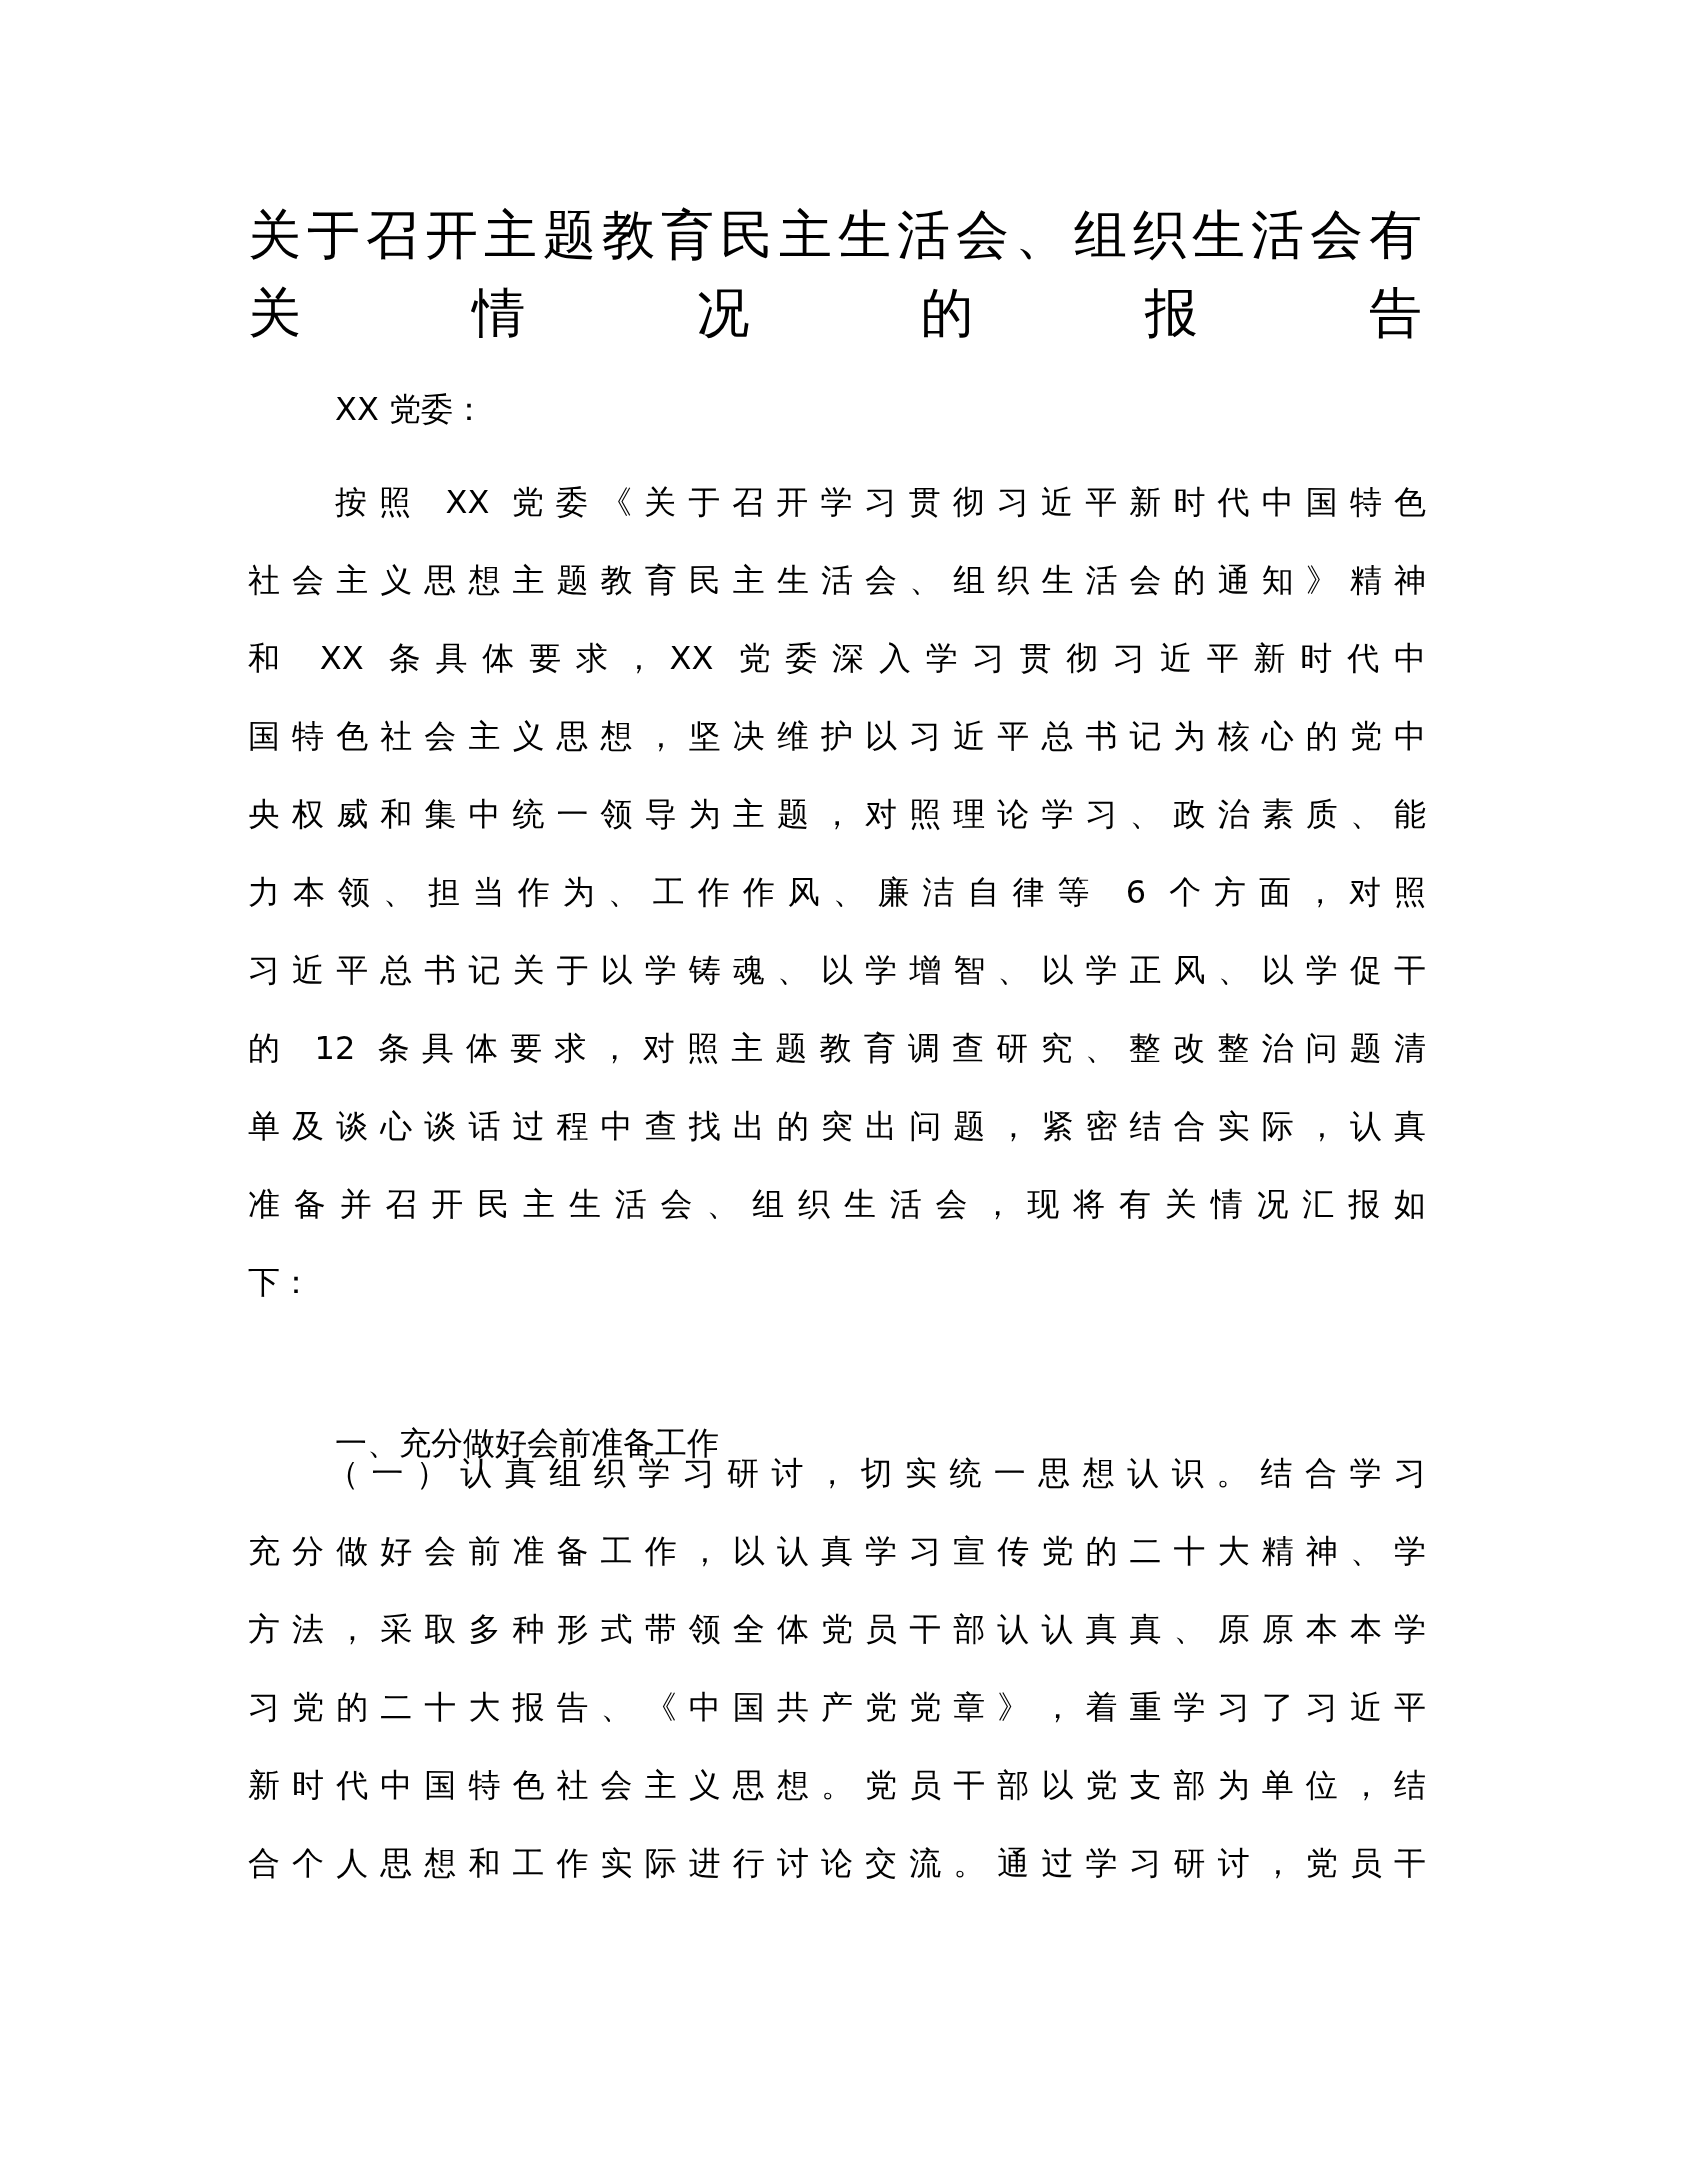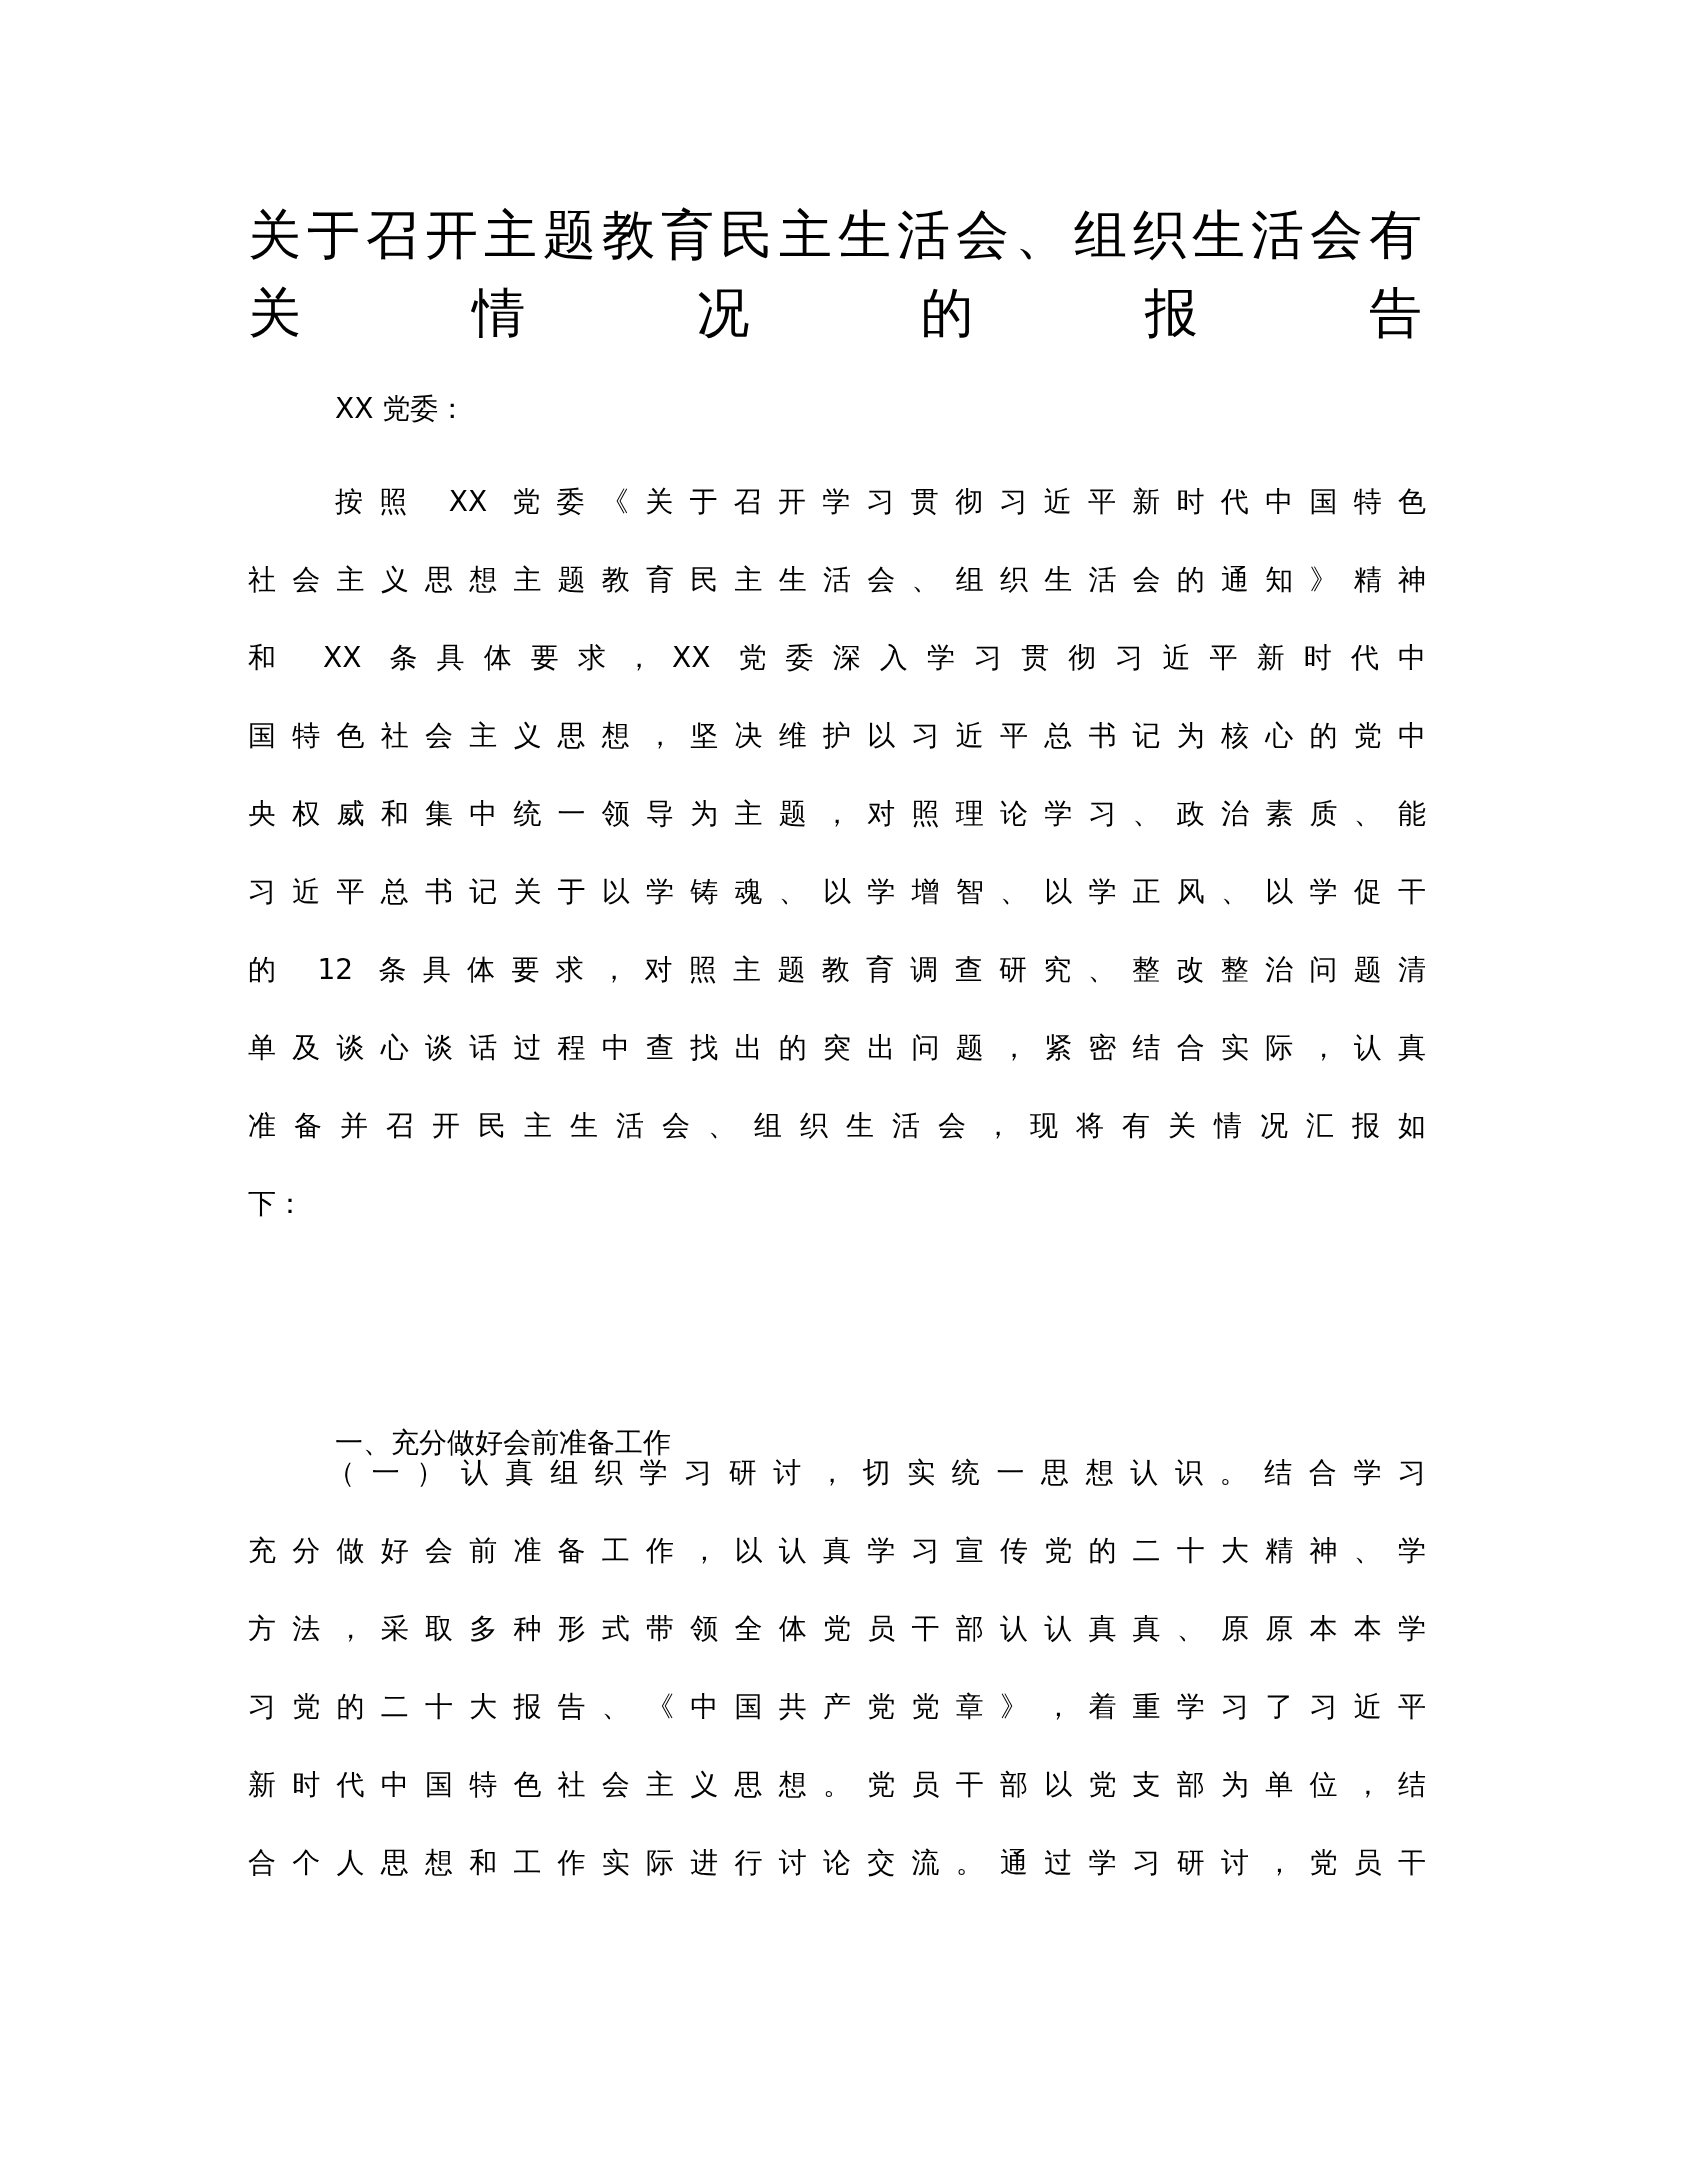--- a/index.html
+++ b/index.html
@@ -2,21 +2,21 @@
 <html><head>
 <meta charset="utf-8">
 <style>
   html, body { margin: 0; padding: 0; background: #ffffff; }
   body { width: 1683px; height: 2178px; position: relative; overflow: hidden;
          font-family: "DejaVu Sans", "Liberation Sans", sans-serif; color: #000000; }
   .page { position: absolute; left: 0; top: 0; width: 1683px; height: 1560px; background: #ffffff; }
   .title { position: absolute; left: 248px; width: 1178px; top: 196px;
            font-size: 53px; line-height: 77px; text-align: center; letter-spacing: 4px; }
   .title .line { display: block; white-space: nowrap; }
-  .body-block { position: absolute; left: 248px; width: 1178px; font-size: 28px; line-height: 78px; }
+  .body-block { position: absolute; left: 248px; width: 1178px; font-size: 32px; line-height: 78px; }
   .salutation { top: 370px; }
   .para1 { top: 463px; }
   .heading1 { top: 1404px; }
   .para2 { top: 1434px; }
   .line { display: block; white-space: nowrap; text-align: justify; text-align-last: justify; height: 78px; }
   .line.last { text-align-last: left; }
   .indent { padding-left: 87px; }
   .indent-sub { padding-left: 79px; }
 </style>
 </head>
@@ -32,20 +32,21 @@
   <div class="body-block salutation">
     <span class="line last indent">XX 党委：</span>
   </div>
 
   <div class="body-block para1">
     <span class="line indent">按照 XX 党委《关于召开学习贯彻习近平新时代中国特色</span>
     <span class="line">社会主义思想主题教育民主生活会、组织生活会的通知》精神</span>
     <span class="line">和 XX 条具体要求，XX 党委深入学习贯彻习近平新时代中</span>
     <span class="line">国特色社会主义思想，坚决维护以习近平总书记为核心的党中</span>
     <span class="line">央权威和集中统一领导为主题，对照理论学习、政治素质、能</span>
+    <span class="line">力本领、担当作为、工作作风、廉洁自律等 6 个方面，对照</span>
     <span class="line">习近平总书记关于以学铸魂、以学增智、以学正风、以学促干</span>
     <span class="line">的 12 条具体要求，对照主题教育调查研究、整改整治问题清</span>
     <span class="line">单及谈心谈话过程中查找出的突出问题，紧密结合实际，认真</span>
     <span class="line">准备并召开民主生活会、组织生活会，现将有关情况汇报如</span>
     <span class="line last">下：</span>
   </div>
 
   <div class="body-block heading1">
     <span class="line last indent">一、充分做好会前准备工作</span>
   </div>

